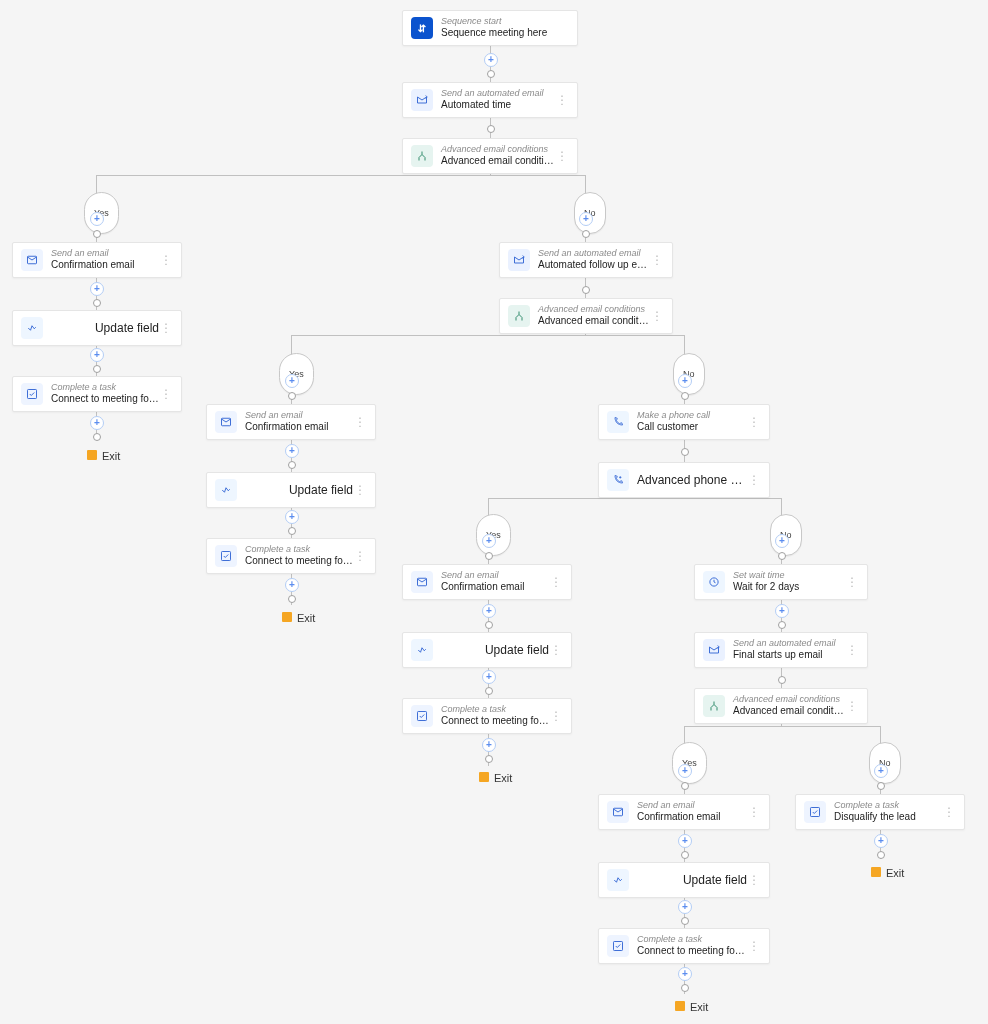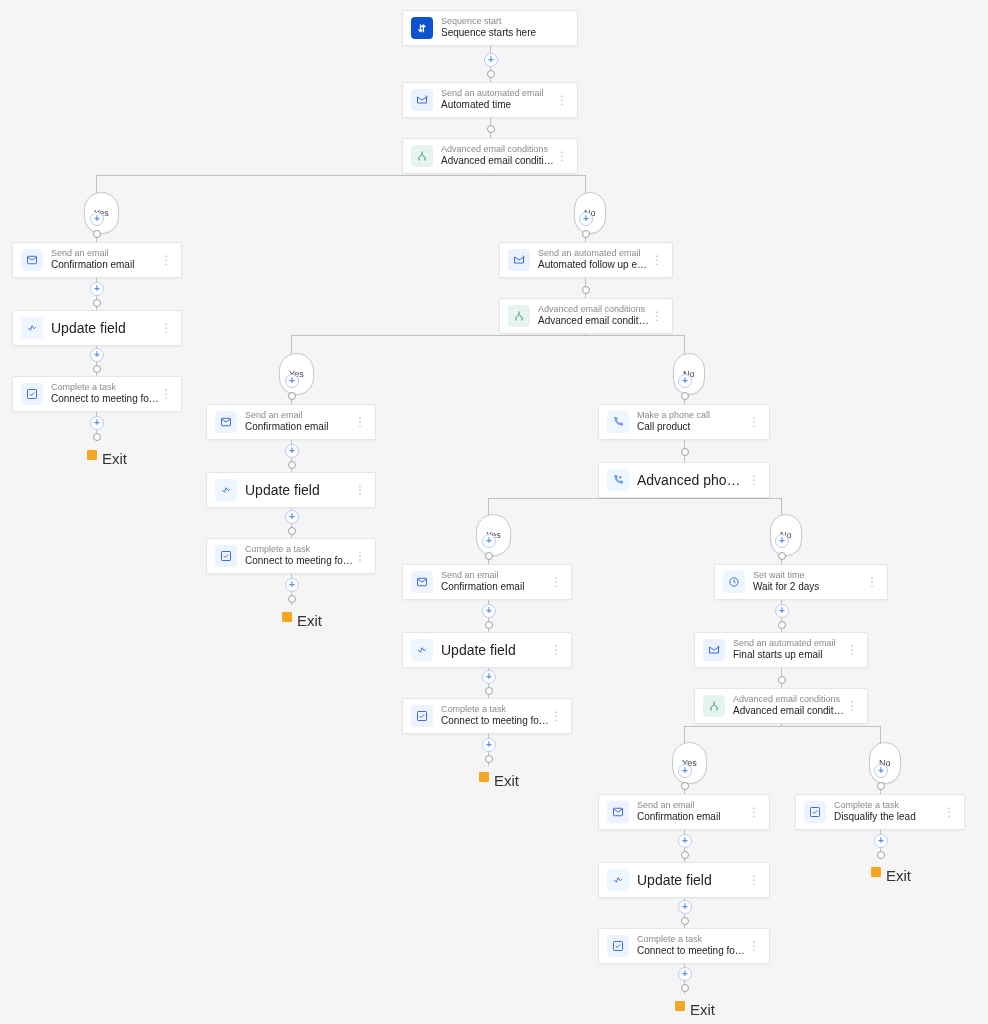--- a/index.html
+++ b/index.html
@@ -36,23 +36,23 @@
   }
   .icon.start { background:#0b53ce; color:#fff; font-weight:bold;}
   .icon.auto-email { background:#eaf1ff; color:#3a6bd6;}
   .icon.cond { background:#e6f4f0; color:#2d8a6a;}
   .icon.email { background:#eef4ff; color:#3a6bd6;}
   .icon.update { background:#eef6ff; color:#3a6bd6;}
   .icon.task { background:#eef4ff; color:#3a6bd6;}
   .icon.phone { background:#eef6ff; color:#3a6bd6;}
   .icon.wait { background:#eef6ff; color:#3a6bd6;}
   .card-body { flex: 1; min-width: 0; }
-  .subtitle { font-size: 9px; color: #8a8a8a; line-height: 1.1; }
+  .subtitle { font-size: 9px; color: #8a8a8a; line-height: 1.1; font-style: italic; }
   .title { font-size: 10px; color: #222; line-height: 1.2; white-space: nowrap; overflow:hidden; text-overflow:ellipsis;}
-  .title.single { font-size: 14px; }
+  .title.single { font-size: 12px; text-align: right; }
   .more {
     width: 14px;
     text-align: center;
     color: #bbb;
     font-size: 12px;
     line-height: 1;
     flex-shrink: 0;
   }
   .pill {
     position: absolute;
@@ -91,21 +91,21 @@
   }
   .exit-sq {
     position: absolute;
     width: 10px;
     height: 10px;
     background: #f5a623;
     border-radius: 1px;
   }
   .exit-label {
     position: absolute;
-    font-size: 15px;
+    font-size: 11px;
     color: #333;
   }
   svg.glyph { width:12px; height:12px; display:block; }
 </style>
 </head>
 <body>
 
 <div class="line" style="left:490px; top:42px; width:1px; height:133px;"></div>
 
 <div class="line" style="left:96px; top:175px; width:489px; height:1px;"></div>
@@ -129,21 +129,21 @@
 <div class="line" style="left:684px; top:726px; width:196px; height:1px;"></div>
 
 <div class="line" style="left:684px; top:726px; width:1px; height:268px;"></div>
 
 <div class="line" style="left:880px; top:726px; width:1px; height:133px;"></div>
 
 <div class="card" style="left:402px; top:10px; width:176px;">
   <div class="icon start">⇵</div>
   <div class="card-body">
     <div class="subtitle">Sequence start</div>
-    <div class="title">Sequence starts here</div>
+    <div class="title">Sequence meeting here</div>
   </div>
 </div>
 
 <div class="card" style="left:402px; top:82px; width:176px;">
   <div class="icon auto-email">
     <svg class="glyph" viewBox="0 0 16 16">
         <path d="M2 4l6 4 6-4M2 4v8h12V4" fill="none" stroke="currentColor" stroke-width="1.3"></path>
         <path d="M13 2l2 2-2 2" fill="none" stroke="currentColor" stroke-width="1.3"></path>
       </svg>
   </div>
@@ -276,21 +276,21 @@
 
 <div class="pill" style="left:673px; top:353px;">No</div>
 <div class="card" style="left:598px; top:404px; width:172px;">
   <div class="icon phone">
     <svg class="glyph" viewBox="0 0 16 16">
         <path d="M4 2c0 6 4 10 10 10l-1-3-3 1c-2-1-3-2-4-4l1-3z" fill="none" stroke="currentColor" stroke-width="1.2"></path>
       </svg>
   </div>
   <div class="card-body">
     <div class="subtitle">Make a phone call</div>
-    <div class="title">Call product</div>
+    <div class="title">Call customer</div>
   </div>
   <div class="more">⋮</div>
 </div>
 <div class="card" style="left:598px; top:462px; width:172px;">
   <div class="icon phone">
     <svg class="glyph" viewBox="0 0 16 16">
         <path d="M4 2c0 6 4 10 10 10l-1-3-3 1c-2-1-3-2-4-4l1-3z" fill="none" stroke="currentColor" stroke-width="1.2"></path>
         <path d="M11 3v3M9.5 4.5h3" stroke="currentColor" stroke-width="1.2"></path>
       </svg>
   </div>
@@ -333,21 +333,21 @@
       </svg>
   </div>
   <div class="card-body">
     <div class="subtitle">Complete a task</div>
     <div class="title">Connect to meeting for product demo r…</div>
   </div>
   <div class="more">⋮</div>
 </div>
 
 <div class="pill" style="left:770px; top:514px;">No</div>
-<div class="card" style="left:694px; top:564px; width:174px;margin-left:20px;">
+<div class="card" style="left:694px; top:564px; width:174px;">
   <div class="icon wait">
     <svg class="glyph" viewBox="0 0 16 16">
         <circle cx="8" cy="8" r="5.5" fill="none" stroke="currentColor" stroke-width="1.3"></circle>
         <path d="M8 5v3l2 1" fill="none" stroke="currentColor" stroke-width="1.3"></path>
       </svg>
   </div>
   <div class="card-body">
     <div class="subtitle">Set wait time</div>
     <div class="title">Wait for 2 days</div>
   </div>

